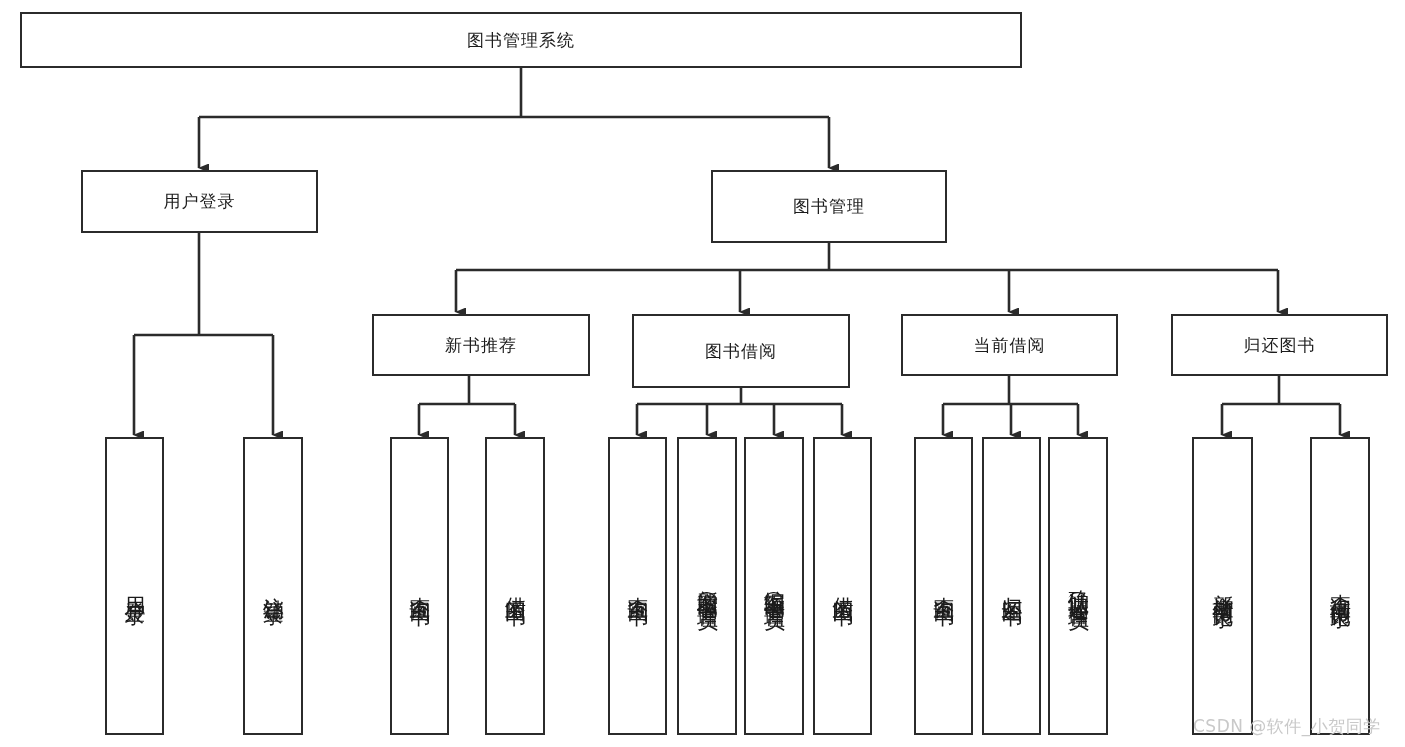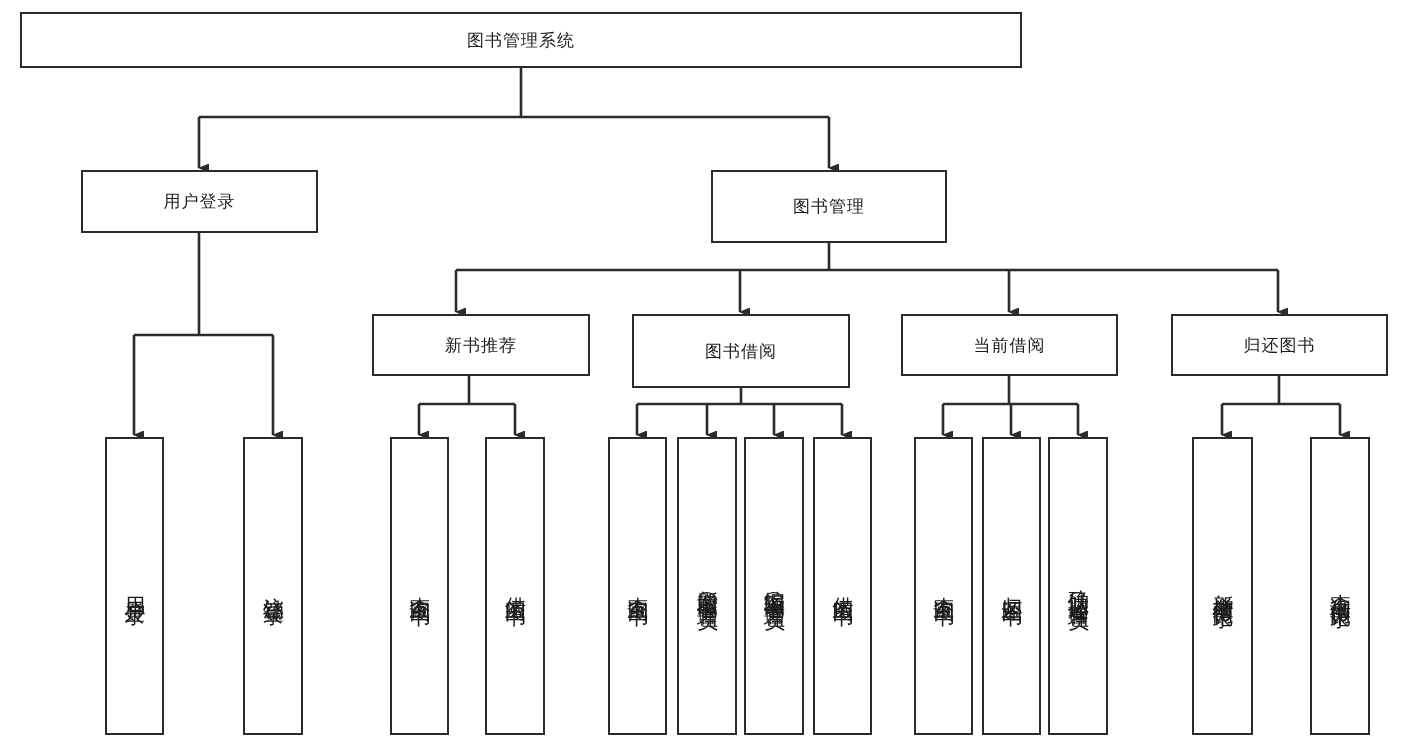--- a/index.html
+++ b/index.html
@@ -163,14 +163,15 @@
         <span class="vtext">确认归还（管理员）</span>
       </div>
       <div class="node-box node-v" style="left: 1192px; top: 437px; width: 61px; height: 298px;">
         <span class="vtext">新增借阅记录</span>
       </div>
       <div class="node-box node-v" style="left: 1310px; top: 437px; width: 60px; height: 298px;">
         <span class="vtext">查询借阅记录</span>
       </div>
     </div>
 
+  <div class="watermark" style="left:1193px; top:715px;">CSDN @软件_小贺同学</div>
 
 </div>
 
 </body></html>

